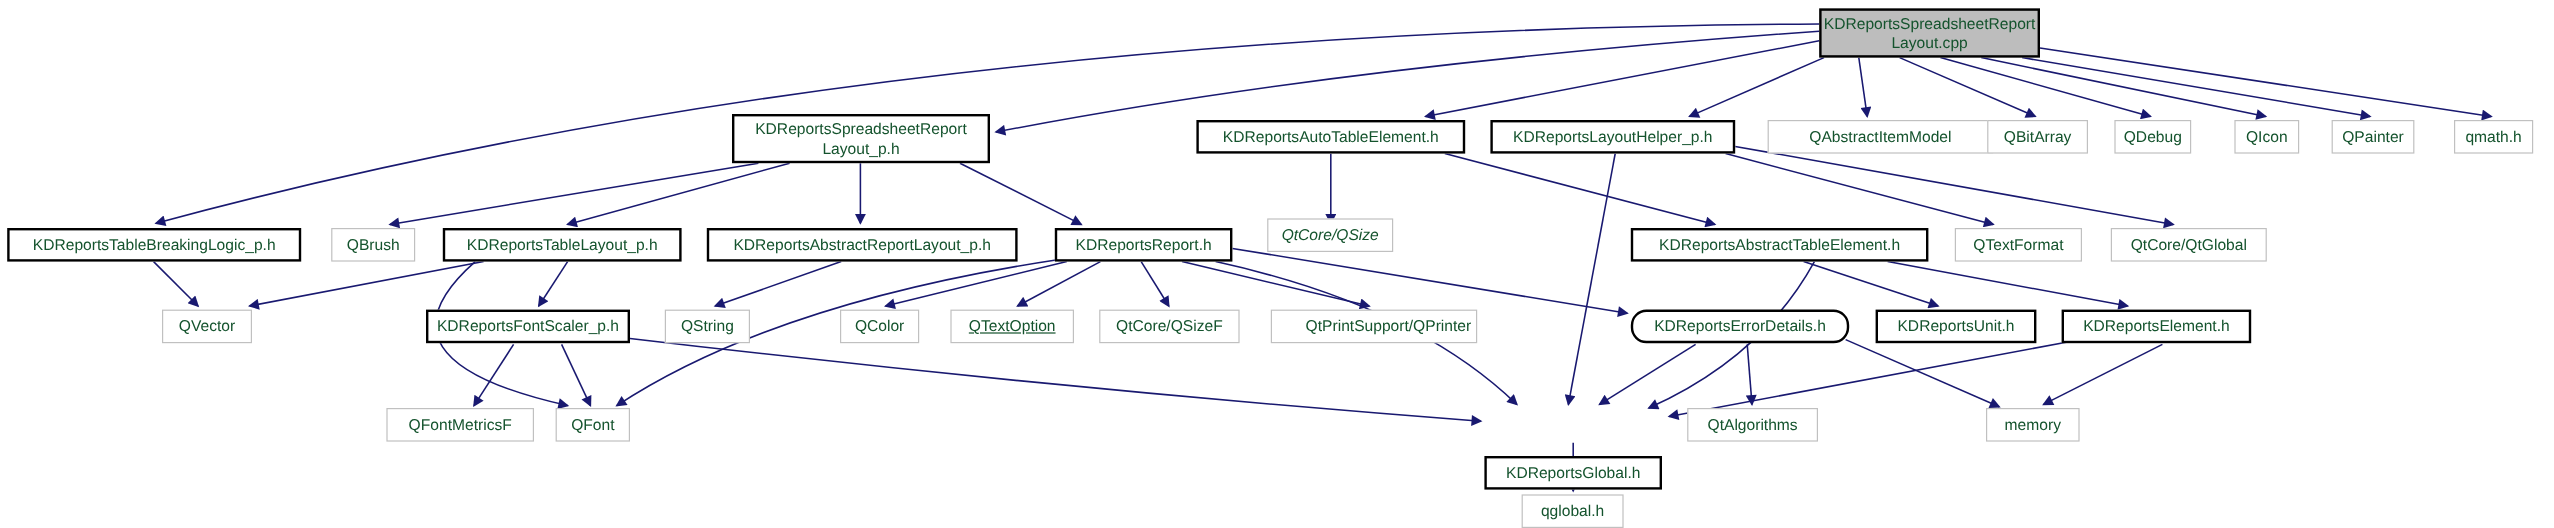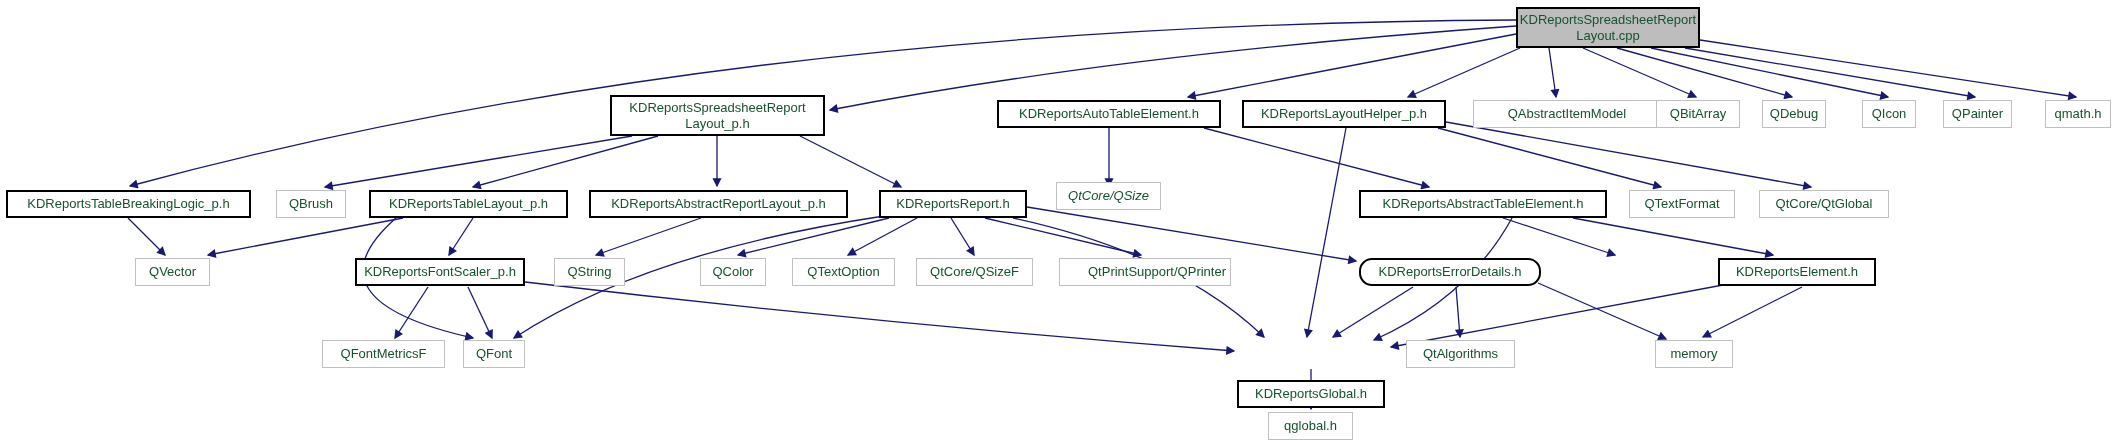--- a/index.html
+++ b/index.html
@@ -91,24 +91,25 @@
     <div class="node kd" style="left: 589px; top: 190px; width: 259px; height: 28px;">KDReportsAbstractReportLayout_p.h</div>
     <div class="node kd" style="left: 879px; top: 190px; width: 148px; height: 28px;">KDReportsReport.h</div>
     <div class="node qt" style="left: 1056px; top: 182px; width: 105px; height: 28px; font-style: italic;">QtCore/QSize</div>
     <div class="node kd" style="left: 1359px; top: 190px; width: 248px; height: 28px;">KDReportsAbstractTableElement.h</div>
     <div class="node qt" style="left: 1629px; top: 190px; width: 106px; height: 28px;">QTextFormat</div>
     <div class="node qt" style="left: 1759px; top: 190px; width: 130px; height: 28px;">QtCore/QtGlobal</div>
     <div class="node qt" style="left: 135px; top: 258px; width: 75px; height: 28px; text-align: right;">QVector</div>
     <div class="node kd" style="left: 355px; top: 258px; width: 170px; height: 28px;">KDReportsFontScaler_p.h</div>
     <div class="node qt" style="left: 554px; top: 258px; width: 71px; height: 28px;">QString</div>
     <div class="node qt" style="left: 700px; top: 258px; width: 66px; height: 28px;">QColor</div>
-    <div class="node qt" style="left: 792px; top: 258px; width: 103px; height: 28px;">QTextOption</div>
+    <div class="node qt" style="left: 792px; top: 258px; width: 103px; height: 28px; text-decoration: underline;">QTextOption</div>
     <div class="node qt" style="left: 916px; top: 258px; width: 117px; height: 28px;">QtCore/QSizeF</div>
     <div class="node qt" style="left: 1059px; top: 258px; width: 172px; height: 28px; padding-left: 24px;">QtPrintSupport/QPrinter</div>
     <div class="node kd" style="left: 1359px; top: 258px; width: 182px; height: 28px; border-radius: 13px;">KDReportsErrorDetails.h</div>
+    <div class="node kd" style="left: 1563px; top: 258px; width: 134px; height: 28px;">KDReportsUnit.h</div>
     <div class="node kd" style="left: 1718px; top: 258px; width: 158px; height: 28px;">KDReportsElement.h</div>
     <div class="node qt" style="left: 322px; top: 340px; width: 123px; height: 28px;">QFontMetricsF</div>
     <div class="node qt" style="left: 463px; top: 340px; width: 62px; height: 28px;">QFont</div>
     <div class="node kd" style="left: 1237px; top: 340px; width: 148px; height: 28px; margin-top: 40px;">KDReportsGlobal.h</div>
     <div class="node qt" style="left: 1406px; top: 340px; width: 109px; height: 28px;">QtAlgorithms</div>
     <div class="node qt" style="left: 1655px; top: 340px; width: 78px; height: 28px;">memory</div>
     <div class="node qt" style="left: 1268px; top: 412px; width: 85px; height: 28px;">qglobal.h</div>
   </div>
 
 </body></html>

